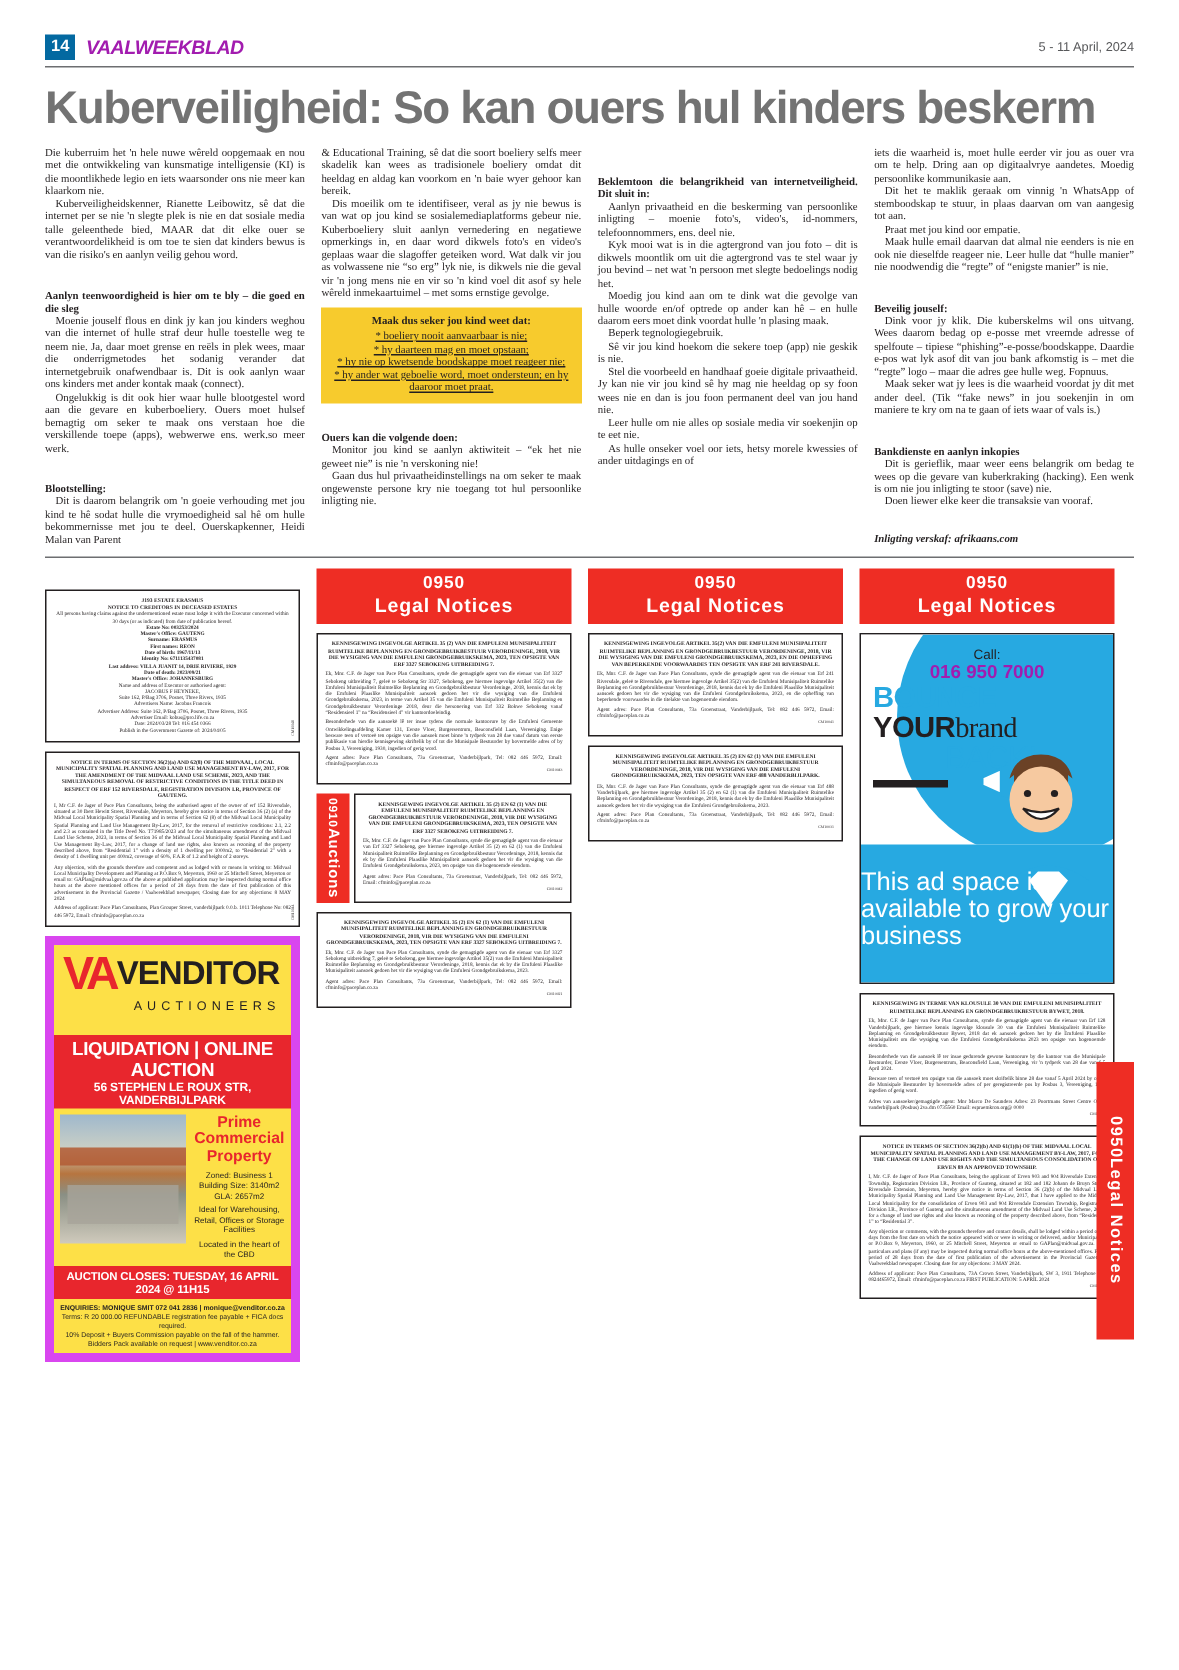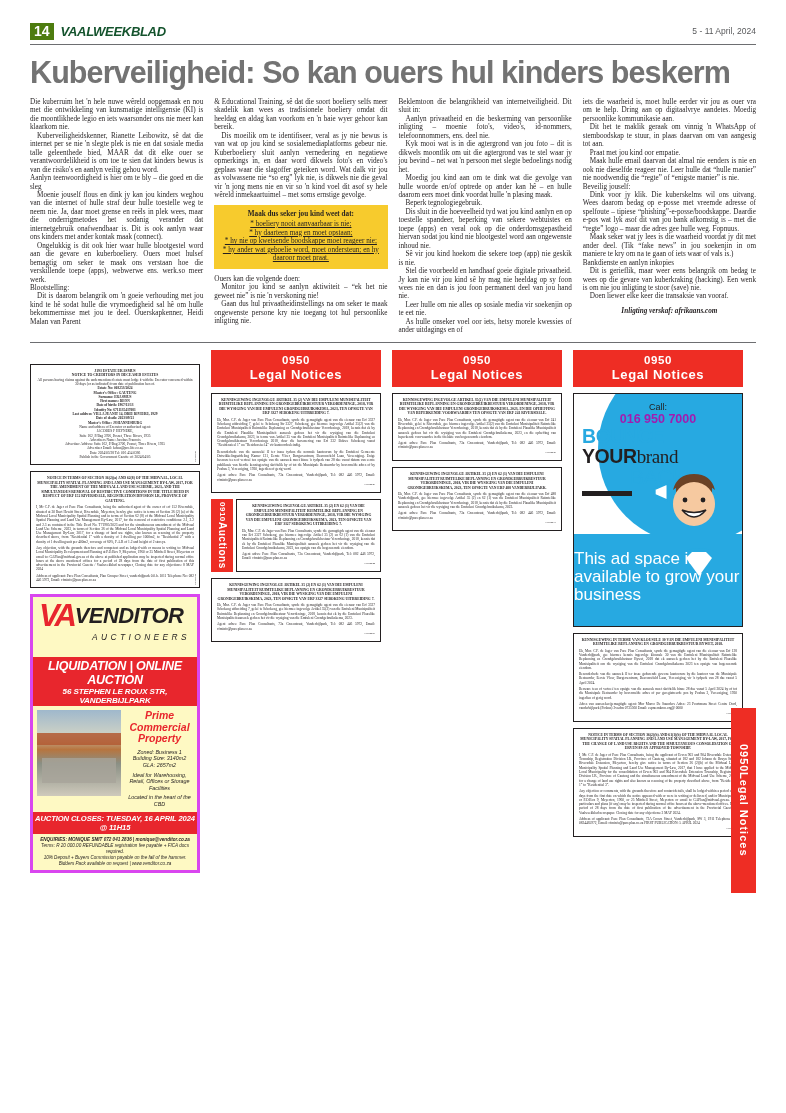--- a/index.html
+++ b/index.html
@@ -8,39 +8,39 @@
     background:#ffffff;
     font-family:"Liberation Serif", serif;
     color:#231f20;
     overflow:hidden;
     position:relative;
   }
   .page{width:786px;height:1113px;position:relative;box-sizing:border-box;padding:0 30px;}
 
   
   .masthead{display:flex;align-items:center;height:26px;margin-top:18px;border-bottom:1.5px solid #6d6e71;}
-  .pagenum{background:#4d7c0f;color:#fff;font-family:"Liberation Sans",sans-serif;font-weight:bold;
-           font-size:14px;line-height:15px;padding:1px 4px;letter-spacing:0;}
+  .pagenum{background:#0369a1;color:#fff;font-family:"Liberation Sans",sans-serif;font-weight:bold;
+           font-size:11px;line-height:15px;padding:1px 4px;letter-spacing:0;}
   .mastname{font-family:"Liberation Sans",sans-serif;font-weight:bold;font-style:italic;
-            font-size:13px;letter-spacing:-0.3px;margin-left:7px;color:#14532d;}
+            font-size:13px;letter-spacing:-0.3px;margin-left:7px;color:#a21caf;}
   .issuedate{margin-left:auto;font-family:"Liberation Sans",sans-serif;font-size:8.5px;color:#58595b;}
 
   h1.headline{
     font-family:"Liberation Sans",sans-serif;font-weight:bold;
     font-size:30.5px;line-height:34px;letter-spacing:-0.9px;
     margin:10px 0 9px 0;color:#737373;
   }
 
   
   .article{display:grid;grid-template-columns:1fr 1fr 1fr 1fr;column-gap:11px;}
   .col{font-size:7.2px;line-height:8.45px;text-align:justify;}
   .col p{margin:0;text-indent:7px;}
   .col p.noind{text-indent:0;}
-  .col p.sub{font-weight:normal;text-indent:0;}
-  .col p.credit{font-weight:bold;font-style:italic;text-indent:0;text-align:center;margin-top:6px;}
+  .col p.sub{font-weight:bold;text-indent:0;margin-top:19px;}
+  .col p.credit{font-weight:bold;font-style:italic;text-indent:0;text-align:left;margin-top:16px;}
   .yellowbox{
     background:#f7cb2d;padding:5px 6px 6px 6px;margin:6px 0 6px 0;
     font-size:7.2px;line-height:8.6px;text-align:center;
   }
   .yellowbox .ybh{font-weight:bold;display:block;margin-bottom:1px;}
   .yellowbox .yb{display:block;text-align:center;text-decoration:underline;}
 
   .article-bottom-rule{border-top:1.5px solid #6d6e71;margin-top:7px;}
 
   
@@ -68,21 +68,21 @@
   .bold{font-weight:bold;}
 
   
   .rail{
     background:#ee2d24;color:#fff;font-family:"Liberation Sans",sans-serif;font-weight:bold;
     writing-mode:vertical-rl;text-align:center;display:flex;align-items:center;justify-content:center;
     letter-spacing:1px;
   }
 
   
-  .venditor{border:3px solid #d946ef;margin-bottom:6px;background:#fef9c3;font-style:italic;}
+  .venditor{border:6px solid #d946ef;margin-bottom:6px;background:#fde047;}
   .v-logo{display:flex;align-items:center;padding:5px 6px 2px 6px;}
   .v-mark{font-family:"Liberation Sans",sans-serif;font-weight:bold;font-size:31px;color:#e8262d;
           line-height:28px;letter-spacing:-3px;}
   .v-word{font-family:"Liberation Sans",sans-serif;font-weight:bold;font-size:22px;color:#231f20;
           letter-spacing:-0.6px;margin-left:1px;line-height:24px;}
   .v-sub{font-family:"Liberation Sans",sans-serif;font-size:8.4px;letter-spacing:3.4px;
          text-align:right;padding:0 7px 3px 0;color:#231f20;}
   .v-band{background:#e8262d;color:#fff;font-family:"Liberation Sans",sans-serif;font-weight:bold;
           text-align:center;padding:2px 0 1px 0;margin-top:12px;}
   .v-band .l1{font-size:12.5px;line-height:14px;display:block;letter-spacing:-0.2px;}
@@ -172,21 +172,20 @@
       <p>Monitor jou kind se aanlyn aktiwiteit – “ek het nie geweet nie” is nie 'n verskoning nie!</p>
       <p>Gaan dus hul privaatheidinstellings na om seker te maak ongewenste persone kry nie toegang tot hul persoonlike inligting nie.</p>
     </div>
 
     <div class="col">
       <p class="sub">Beklemtoon die belangrikheid van internetveiligheid. Dit sluit in:</p>
       <p>Aanlyn privaatheid en die beskerming van persoonlike inligting – moenie foto's, video's, id-nommers, telefoonnommers, ens. deel nie.</p>
       <p>Kyk mooi wat is in die agtergrond van jou foto – dit is dikwels moontlik om uit die agtergrond vas te stel waar jy jou bevind – net wat 'n persoon met slegte bedoelings nodig het.</p>
       <p>Moedig jou kind aan om te dink wat die gevolge van hulle woorde en/of optrede op ander kan hê – en hulle daarom eers moet dink voordat hulle 'n plasing maak.</p>
       <p>Beperk tegnologiegebruik.</p>
-      <p>Dis sluit in die hoeveelheid tyd wat jou kind aanlyn en op toestelle spandeer, beperking van sekere webtuistes en toepe (apps) en veral ook op die onderdomsgepastheid hiervan sodat jou kind nie blootgestel word aan ongewenste inhoud nie.</p>
       <p>Sê vir jou kind hoekom die sekere toep (app) nie geskik is nie.</p>
       <p>Stel die voorbeeld en handhaaf goeie digitale privaatheid. Jy kan nie vir jou kind sê hy mag nie heeldag op sy foon wees nie en dan is jou foon permanent deel van jou hand nie.</p>
       <p>Leer hulle om nie alles op sosiale media vir soekenjin op te eet nie.</p>
       <p>As hulle onseker voel oor iets, hetsy morele kwessies of ander uitdagings en of</p>
     </div>
 
     <div class="col">
       <p class="noind">iets die waarheid is, moet hulle eerder vir jou as ouer vra om te help. Dring aan op digitaalvrye aandetes. Moedig persoonlike kommunikasie aan.</p>
       <p>Dit het te maklik geraak om vinnig 'n WhatsApp of stemboodskap te stuur, in plaas daarvan om van aangesig tot aan.</p>
       <p>Praat met jou kind oor empatie.</p>

